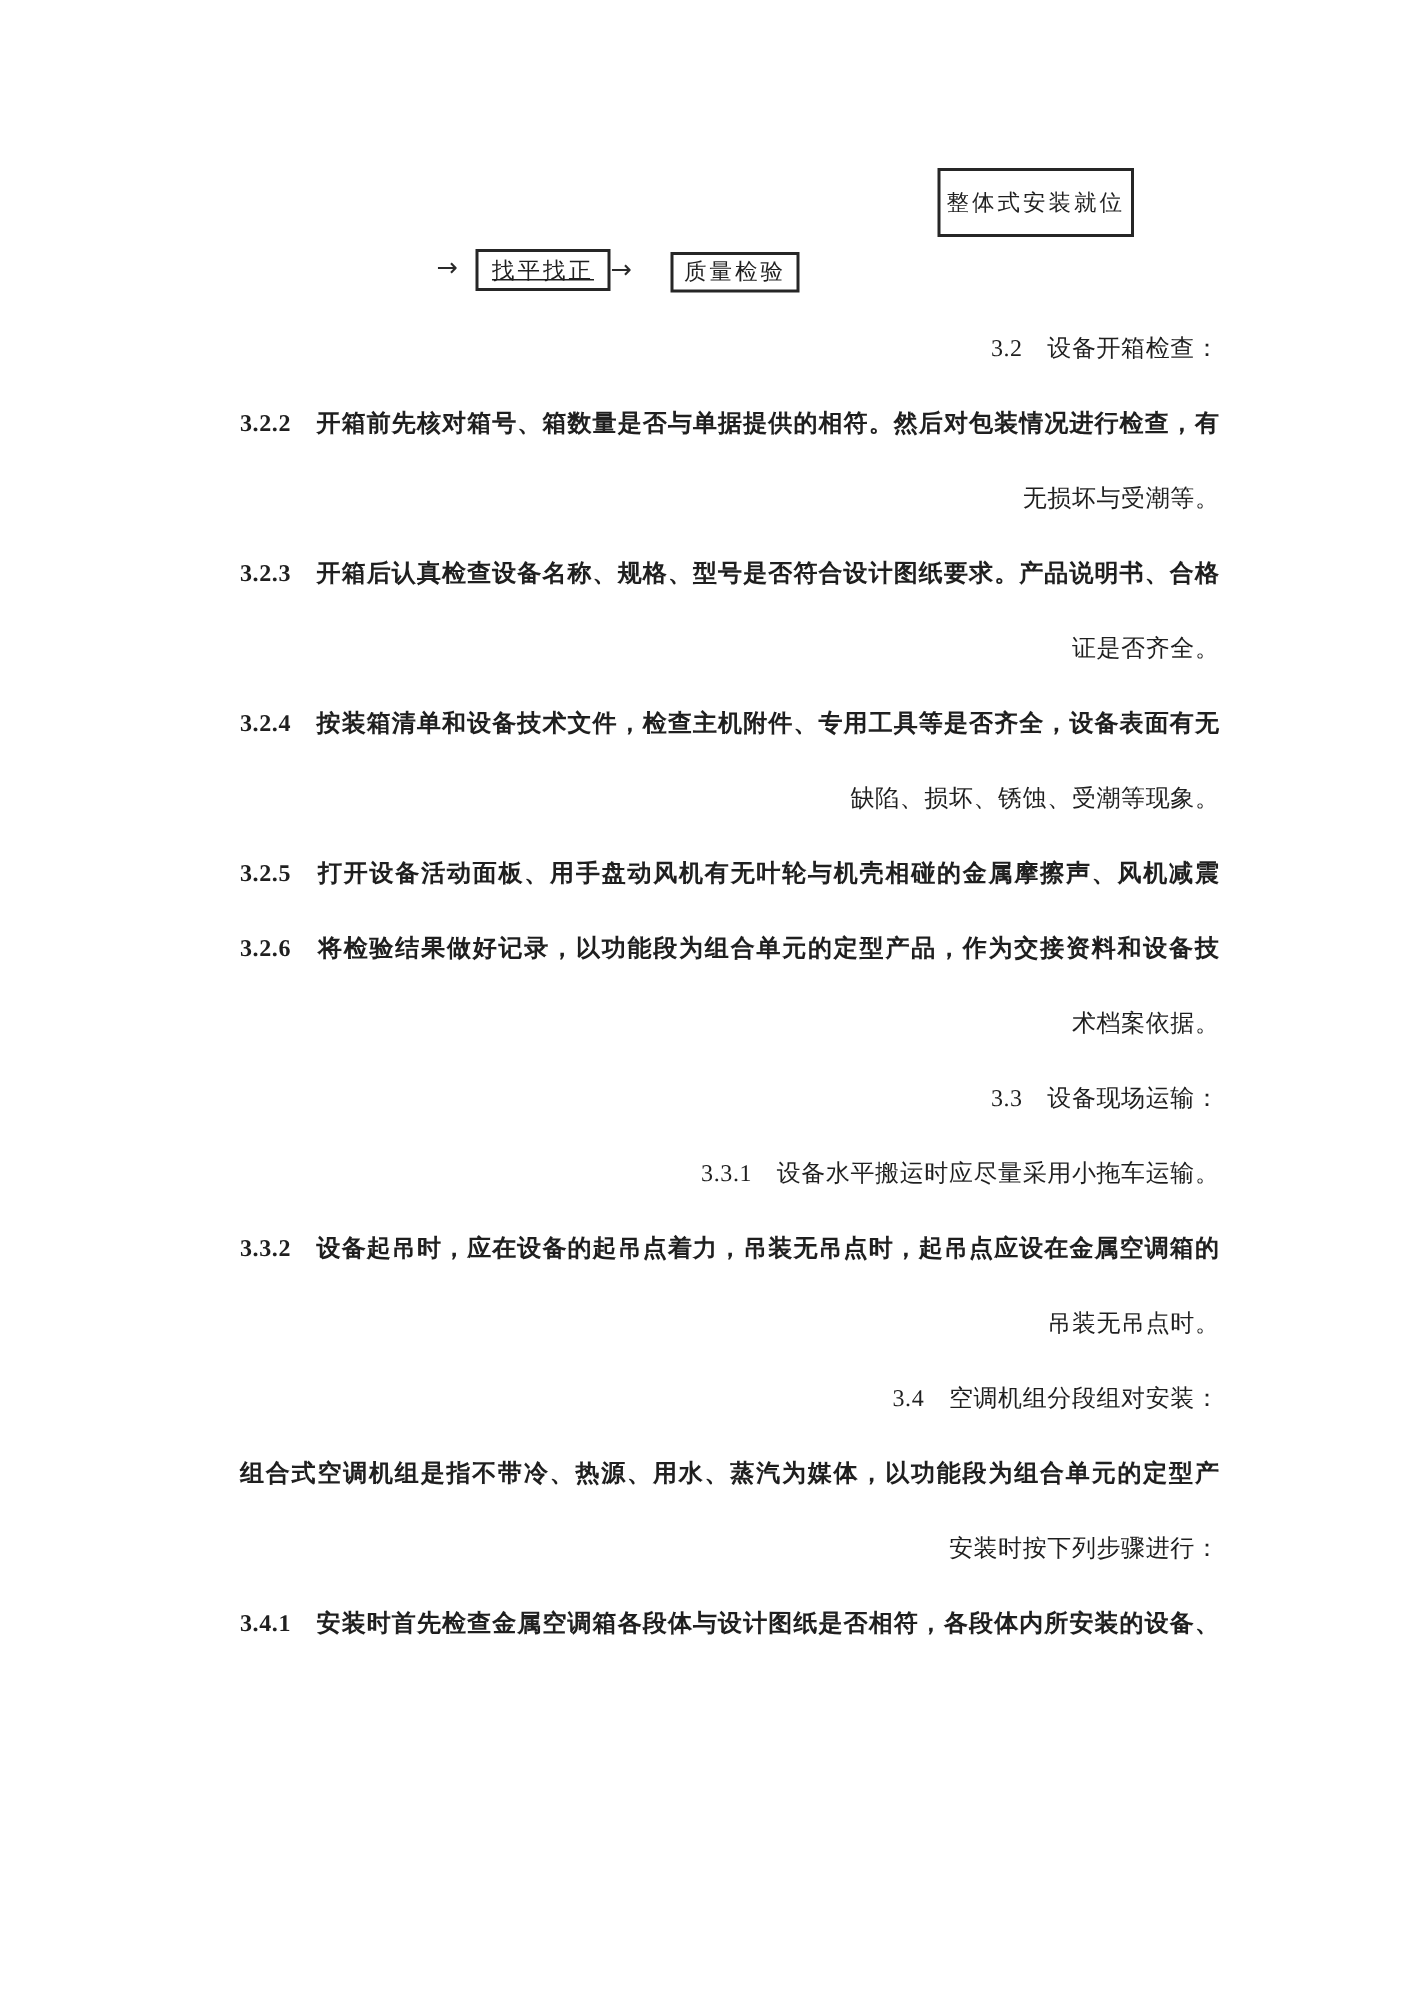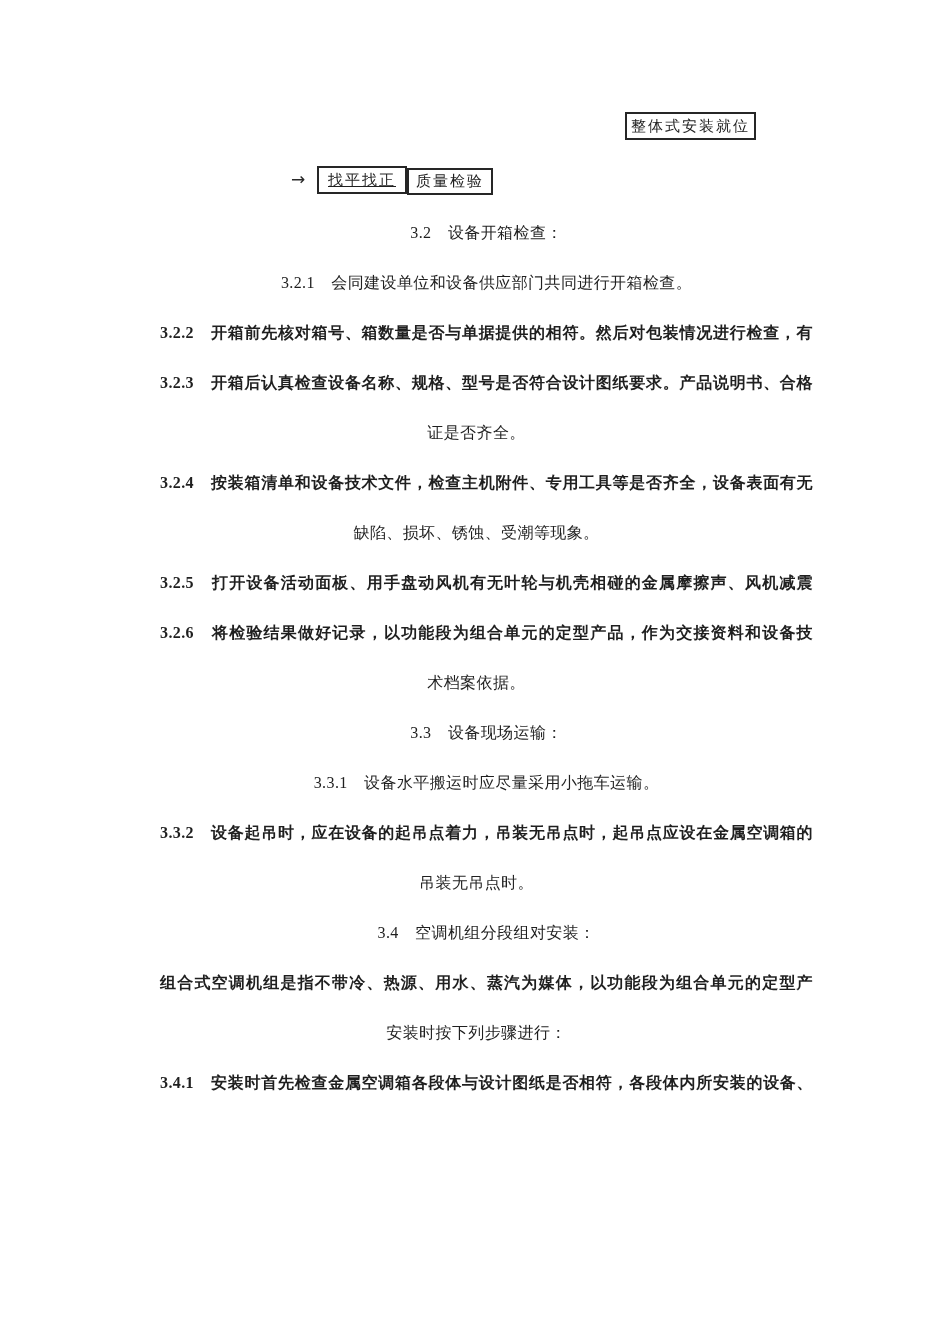--- a/index.html
+++ b/index.html
@@ -22,23 +22,23 @@
     box-sizing: border-box;
     border: 2px solid #262626;
     display: flex;
     align-items: center;
     justify-content: center;
     font-size: 15px;
     letter-spacing: 2px;
     white-space: nowrap;
     background: #ffffff;
   }
-  #flow-box-top    { left: 625px; top: 112px; width: 131px; height: 28px; }
+  #flow-box-top    { left: 625px; top: 112px; width: 131px; height: 46px; }
   #flow-box-level  { left: 317px; top: 166px; width: 90px;  height: 28px; text-decoration: underline; }
-  #flow-box-qual   { left: 407px; top: 168px; width: 86px;  height: 27px; }
+  #flow-box-qual   { left: 447px; top: 168px; width: 86px;  height: 27px; }
   .flow-arrow {
     position: absolute;
     font-family: "DejaVu Sans", sans-serif;
     font-size: 17px;
     line-height: 17px;
     color: #2a2a2a;
   }
   #flow-arrow-1 { left: 291px; top: 171px; }
   #flow-arrow-2 { left: 407px; top: 172px; }
   
@@ -47,21 +47,21 @@
     left: 140px;
     top: 208px;
     width: 673px;
     font-size: 16px;
     letter-spacing: 0.4px;
   }
   .line {
     height: 50px;
     line-height: 50px;
     white-space: nowrap;
-    text-align: center;
+    text-align: right;
   }
   .line.indent { text-indent: 20px; }
   .line.full {
     white-space: normal;
     overflow: hidden;
     text-align: justify;
     text-align-last: justify;
     font-weight: bold;
   }
 </style>
@@ -75,22 +75,22 @@
   <span class="flow-arrow" id="flow-arrow-1">→</span>
 
   <div class="flow-box" id="flow-box-level">找平找正</div>
 
   <span class="flow-arrow" id="flow-arrow-2">→</span>
 
   <div class="flow-box" id="flow-box-qual">质量检验</div>
 
   <div class="doc">
       <div class="line indent">3.2　设备开箱检查：</div>
-      <div class="line indent">3.2.1　会同建设单位和设备供应部门共同进行开箱检查。</div>
       <div class="line indent full">3.2.2　开箱前先核对箱号、箱数量是否与单据提供的相符。然后对包装情况进行检查，有</div>
+      <div class="line">无损坏与受潮等。</div>
       <div class="line indent full">3.2.3　开箱后认真检查设备名称、规格、型号是否符合设计图纸要求。产品说明书、合格</div>
       <div class="line">证是否齐全。</div>
       <div class="line indent full">3.2.4　按装箱清单和设备技术文件，检查主机附件、专用工具等是否齐全，设备表面有无</div>
       <div class="line">缺陷、损坏、锈蚀、受潮等现象。</div>
       <div class="line indent full">3.2.5　打开设备活动面板、用手盘动风机有无叶轮与机壳相碰的金属摩擦声、风机减震</div>
       <div class="line indent full">3.2.6　将检验结果做好记录，以功能段为组合单元的定型产品，作为交接资料和设备技</div>
       <div class="line">术档案依据。</div>
       <div class="line indent">3.3　设备现场运输：</div>
       <div class="line indent">3.3.1　设备水平搬运时应尽量采用小拖车运输。</div>
       <div class="line indent full">3.3.2　设备起吊时，应在设备的起吊点着力，吊装无吊点时，起吊点应设在金属空调箱的</div>

